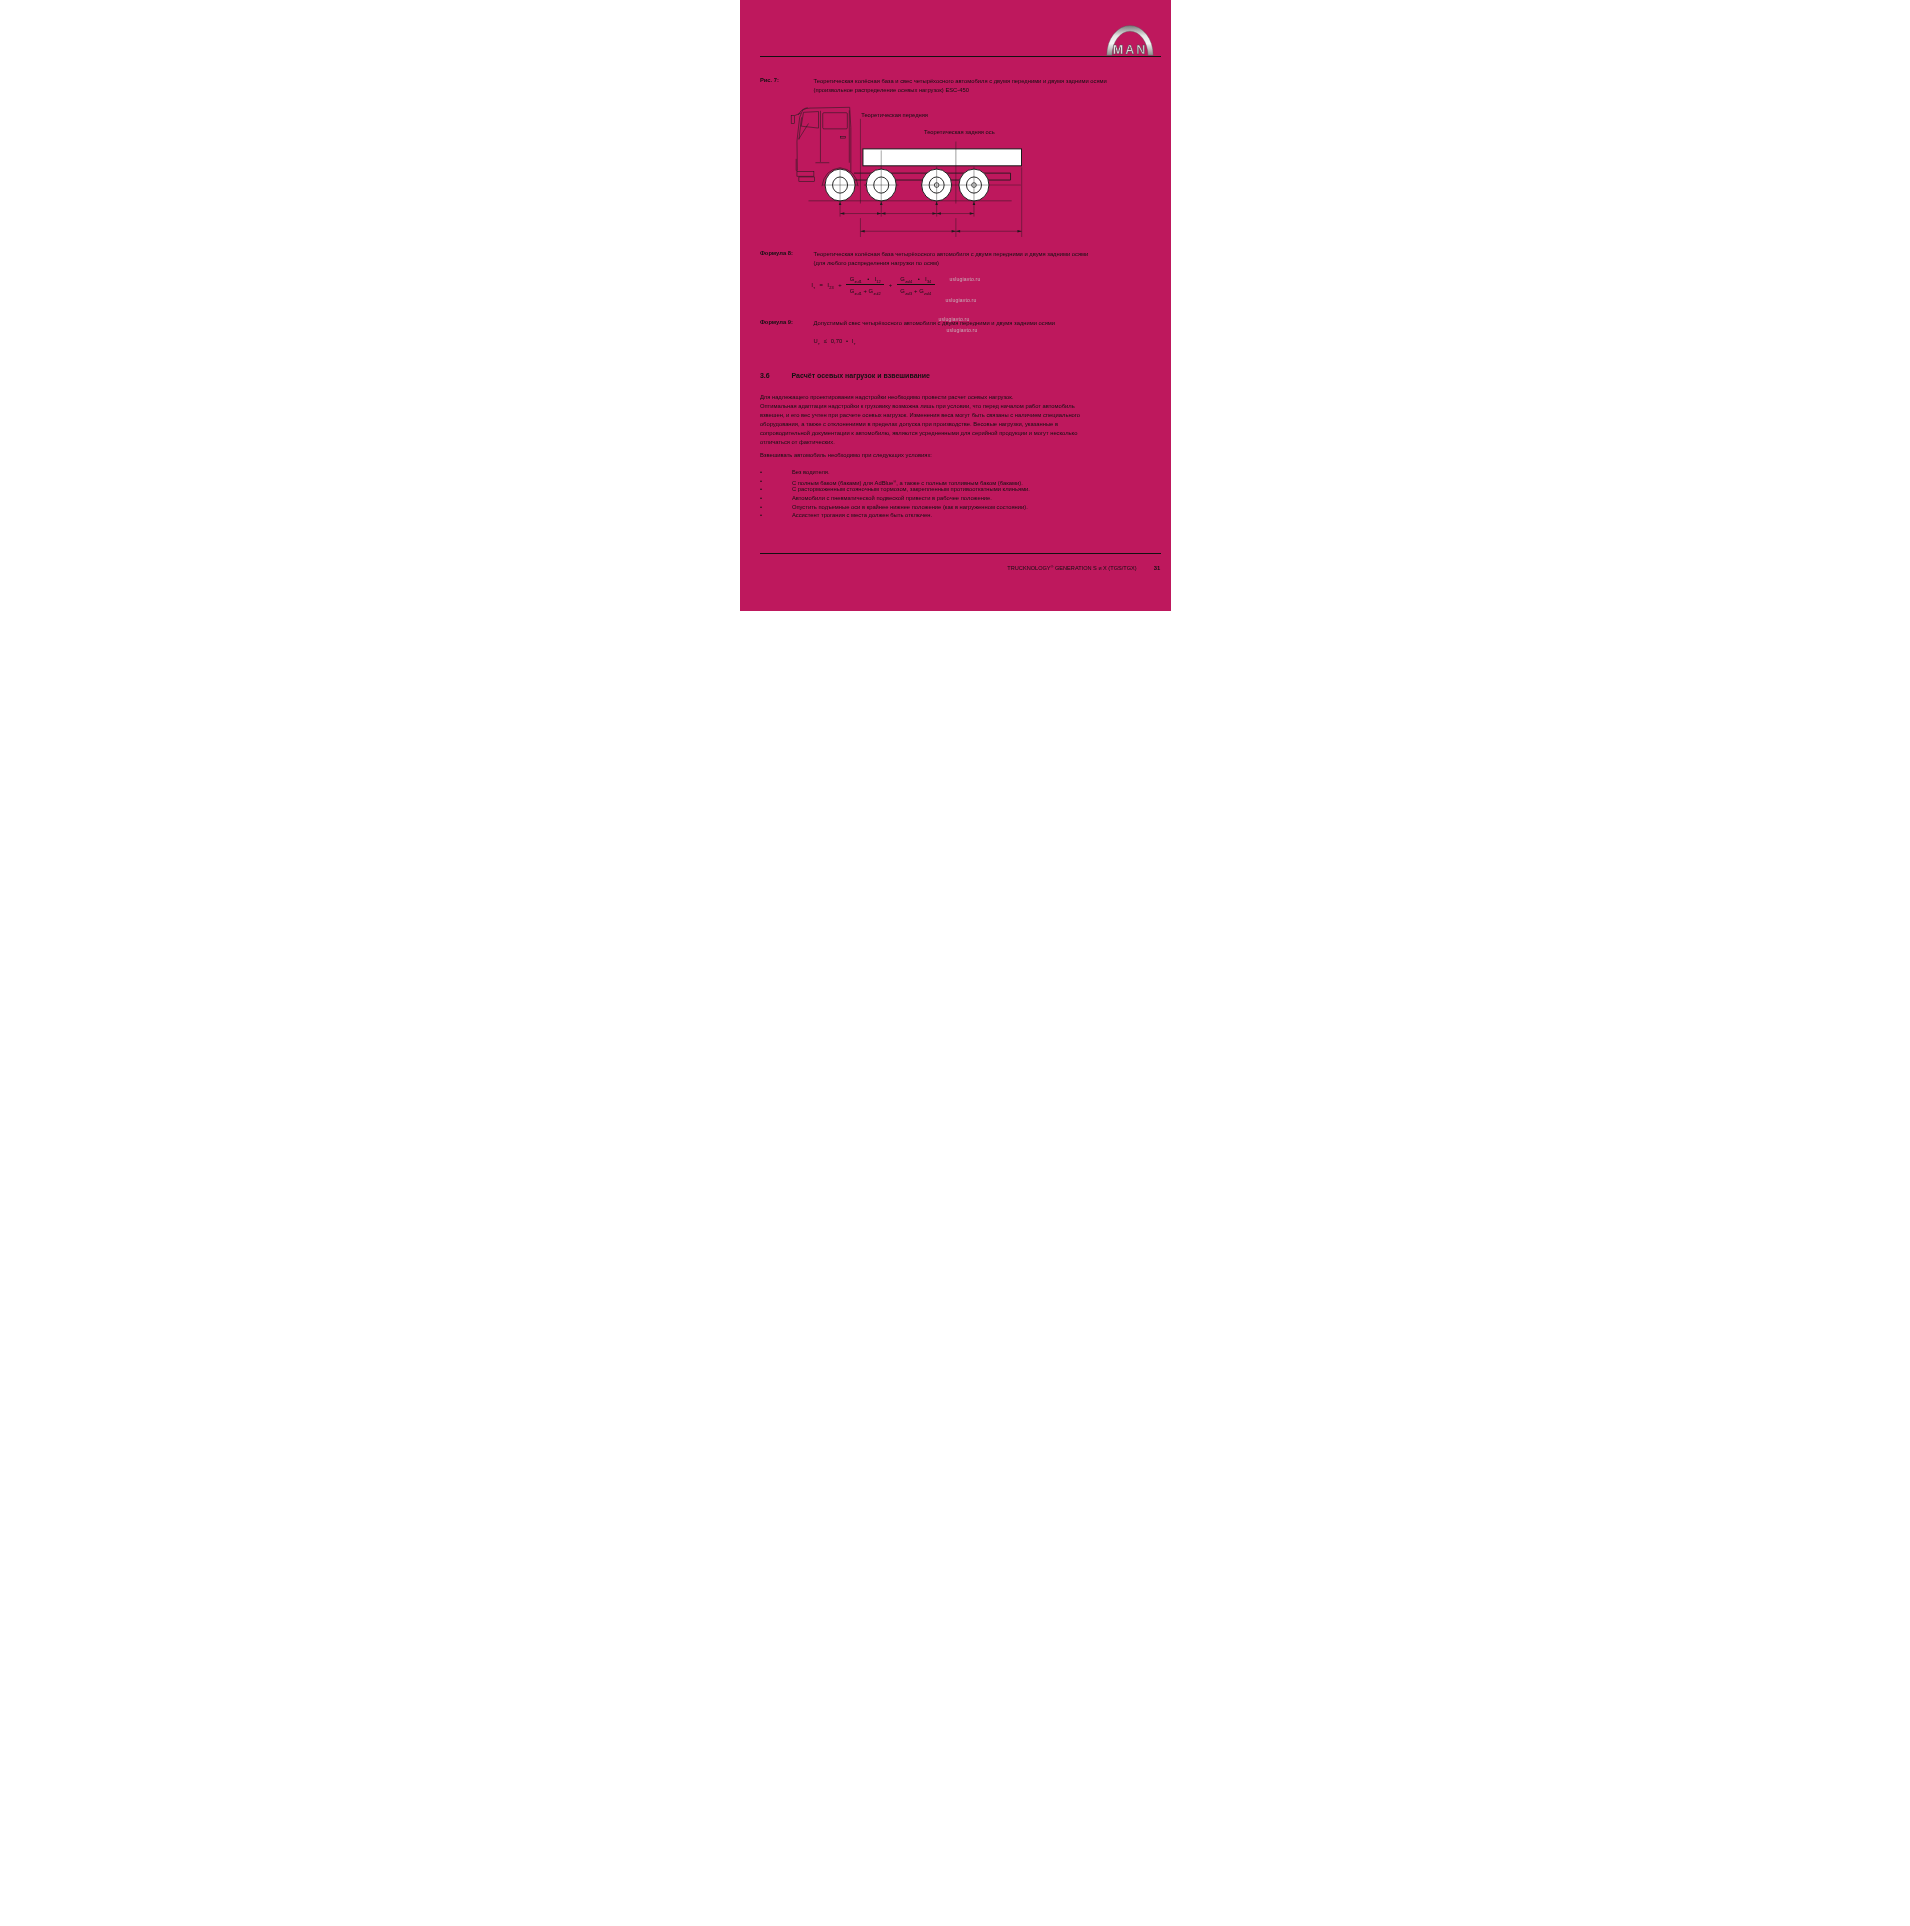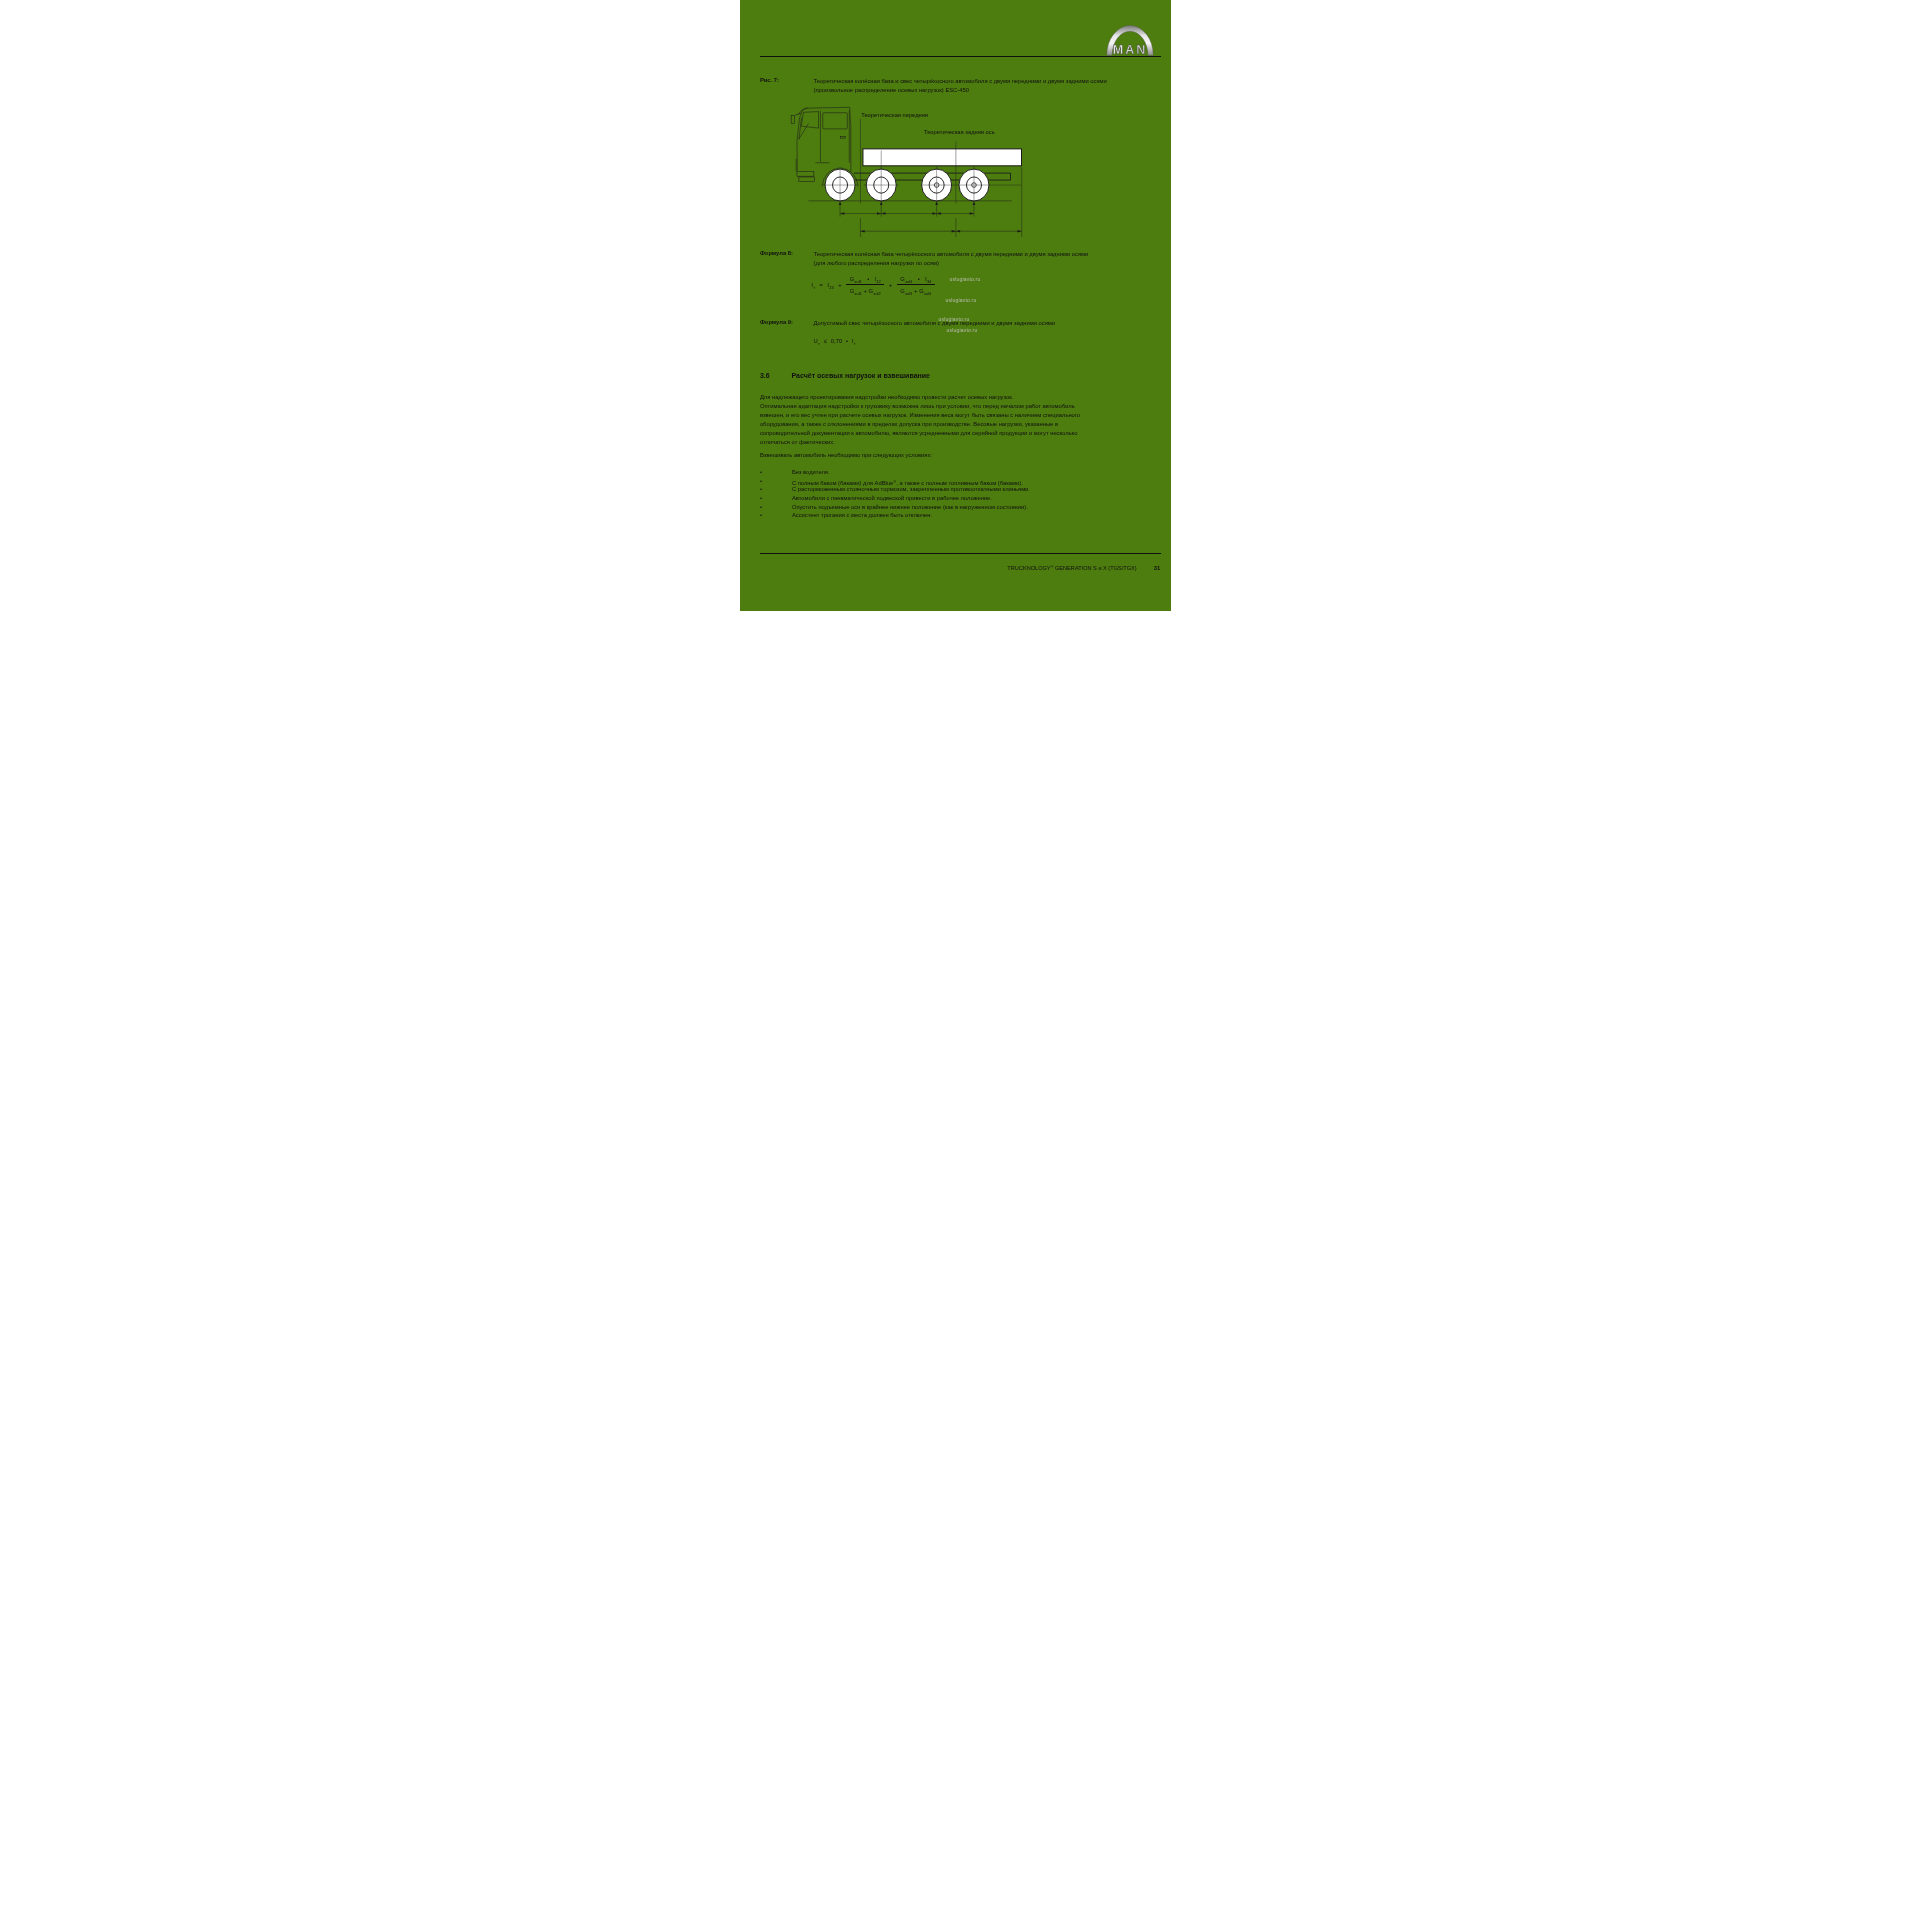--- a/index.html
+++ b/index.html
@@ -1,21 +1,21 @@
 <!DOCTYPE html>
 <html style="font-size:6.2px"><head>
 <meta charset="utf-8">
 <style>
   html,body{margin:0;padding:0;background:#ffffff;}
   .page{
     position:relative;
     width:431px;
     height:611px;
     margin:0 auto;
-    background:#4d7c0f;
+    background:#be185d;
     font-family:"Liberation Sans", sans-serif;
     color:#111111;
     overflow:hidden;
   }
   .abs{position:absolute;}
   .rule{position:absolute;left:20.4px;width:401px;background:#111111;}
   .nowrap{white-space:nowrap;}
   .body-text{font-size:5.8px;line-height:9px;}
   .cap-label{position:absolute;left:20.4px;font-size:5.8px;font-weight:bold;white-space:nowrap;}
   .cap-text{position:absolute;left:74px;font-size:5.8px;line-height:8.9px;white-space:nowrap;}

